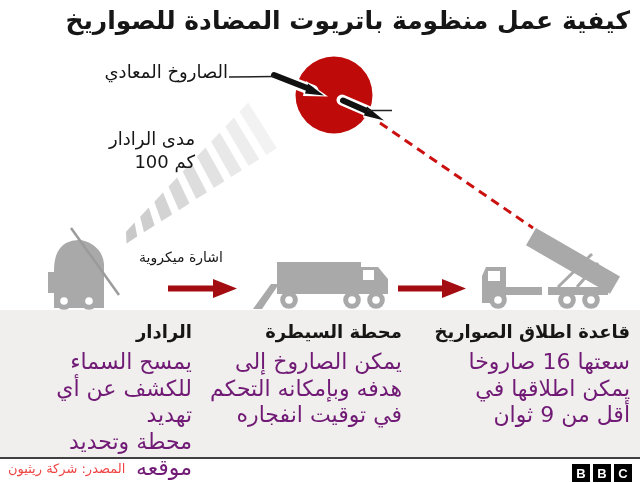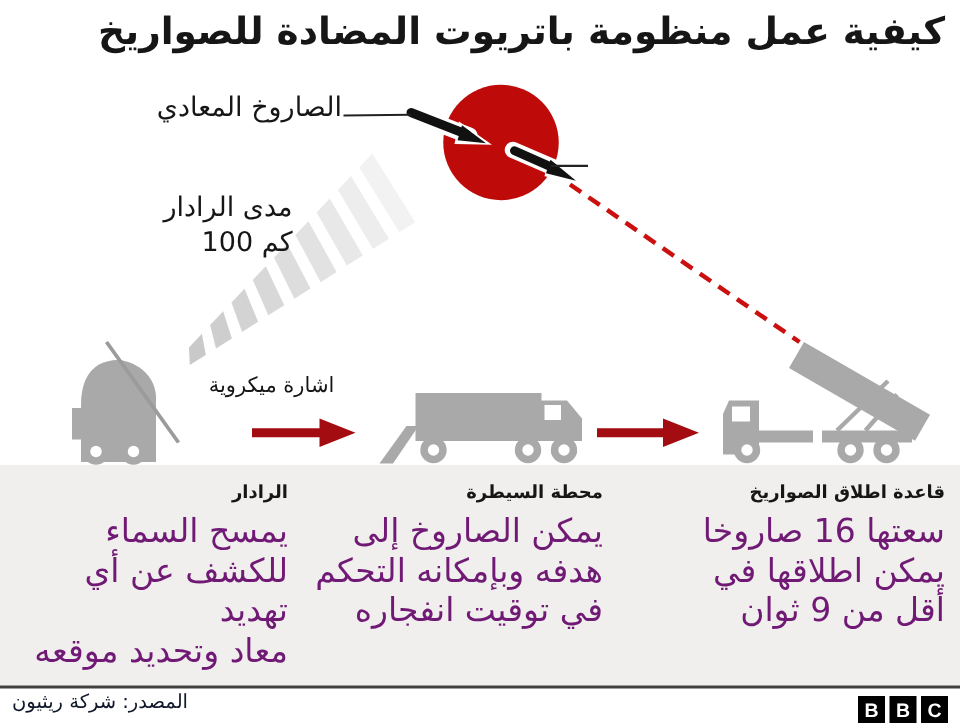--- a/index.html
+++ b/index.html
@@ -12,24 +12,24 @@
   .lbl-enemy{top:61px;right:412px;}
   .lbl-patriot{top:99px;left:396px;}
   .lbl-range{top:127px;left:72px;text-align:right;line-height:23px;margin-left:37px;}
   .lbl-range .num{direction:ltr;display:block;}
   .lbl-microwave{top:249px;left:115px;width:132px;text-align:center;font-size:14px;}
   .panel{position:absolute;left:0;right:0;top:310px;height:147px;background:#f0efed;}
   .col{position:absolute;top:321px;direction:rtl;text-align:right;}
   .col-launcher{right:10px;width:200px;}
   .col-control{right:238px;width:200px;}
   .col-radar{right:448px;width:182px;}
-  .col h3{margin:0 0 7px 0;font-size:12px;font-weight:700;color:#161616;}
+  .col h3{margin:0 0 7px 0;font-size:18px;font-weight:700;color:#161616;}
   .col .line{font-size:22px;line-height:26.5px;color:#701a75;}
   .divider{position:absolute;left:0;right:0;top:457px;height:2px;background:#404040;}
-  .source{position:absolute;left:8px;top:461px;direction:rtl;font-size:13px;color:#0f172a;}
+  .source{position:absolute;left:8px;top:461px;direction:rtl;font-size:13px;color:#ef4444;}
   .bbc{position:absolute;right:8px;top:464px;display:flex;gap:3px;}
   .bbc .sq{width:18px;height:18px;background:#000;color:#fff;font-weight:700;font-size:13px;
            display:flex;align-items:center;justify-content:center;
            font-family:"Liberation Sans","DejaVu Sans",sans-serif;}
 </style>
 </head>
 <body>
 
 <div class="canvas">
 
@@ -136,21 +136,21 @@
     <h3>محطة السيطرة</h3>
     <div class="line">يمكن الصاروخ إلى</div>
     <div class="line">هدفه وبإمكانه التحكم</div>
     <div class="line">في توقيت انفجاره</div>
   </div>
 
   <div class="col col-radar">
     <h3>الرادار</h3>
     <div class="line">يمسح السماء</div>
     <div class="line">للكشف عن أي تهديد</div>
-    <div class="line">معاد وتحديد موقعه</div>
+    <div class="line">محطة وتحديد موقعه</div>
   </div>
 
   <div class="divider"></div>
   <div class="source">المصدر: شركة ريثيون</div>
 
   <div class="bbc">
     <div class="sq">B</div>
     <div class="sq">B</div>
     <div class="sq">C</div>
   </div>

